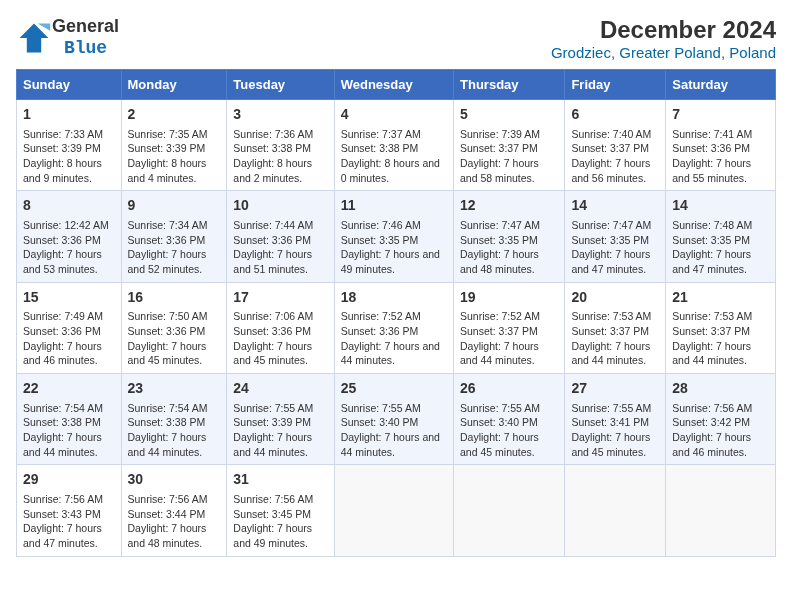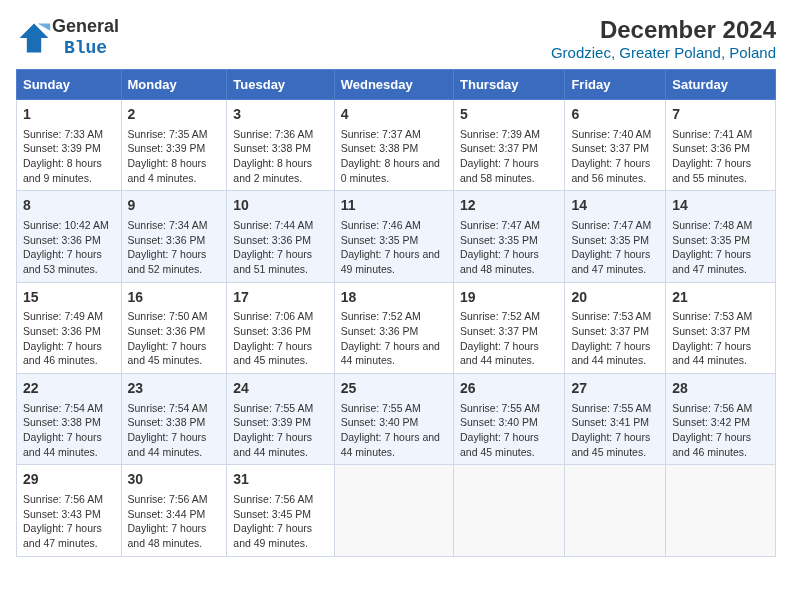--- a/index.html
+++ b/index.html
@@ -161,21 +161,21 @@
         <td>
           <span class="day-num">7</span>
           <span class="cell-text">Sunrise: 7:41 AM</span>
           <span class="cell-text">Sunset: 3:36 PM</span>
           <span class="cell-text">Daylight: 7 hours and 55 minutes.</span>
         </td>
       </tr>
       <tr>
         <td>
           <span class="day-num">8</span>
-          <span class="cell-text">Sunrise: 10:42 AM</span>
+          <span class="cell-text">Sunrise: 12:42 AM</span>
           <span class="cell-text">Sunset: 3:36 PM</span>
           <span class="cell-text">Daylight: 7 hours and 53 minutes.</span>
         </td>
         <td>
           <span class="day-num">9</span>
           <span class="cell-text">Sunrise: 7:34 AM</span>
           <span class="cell-text">Sunset: 3:36 PM</span>
           <span class="cell-text">Daylight: 7 hours and 52 minutes.</span>
         </td>
         <td>

